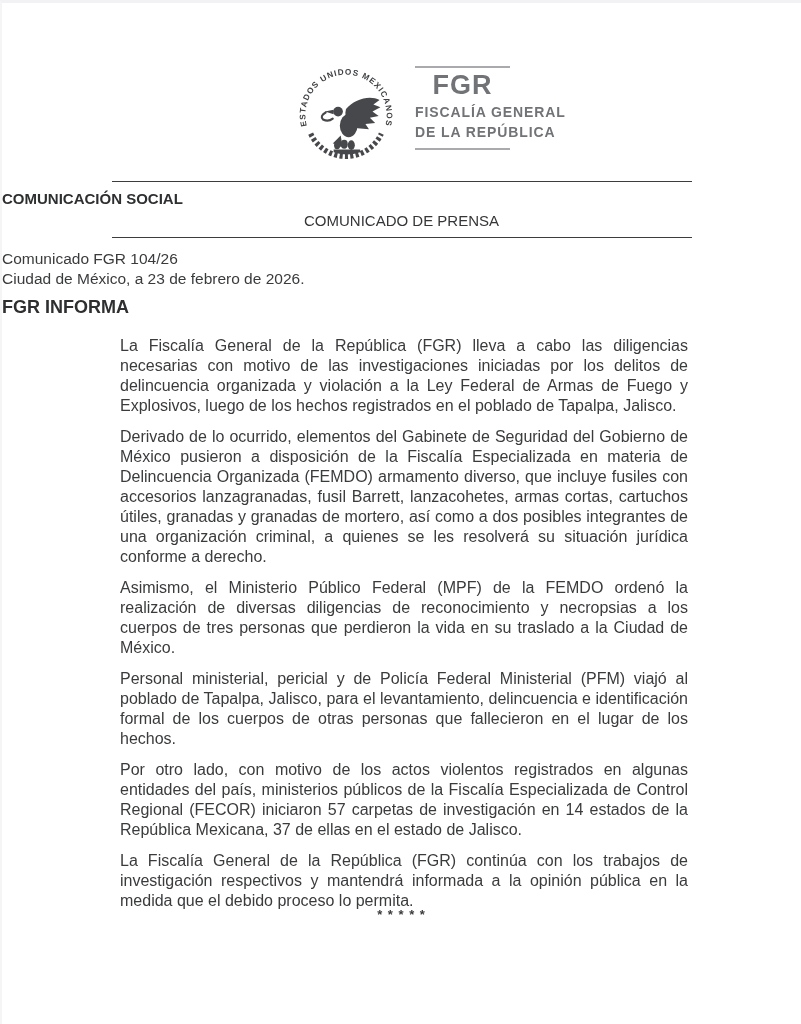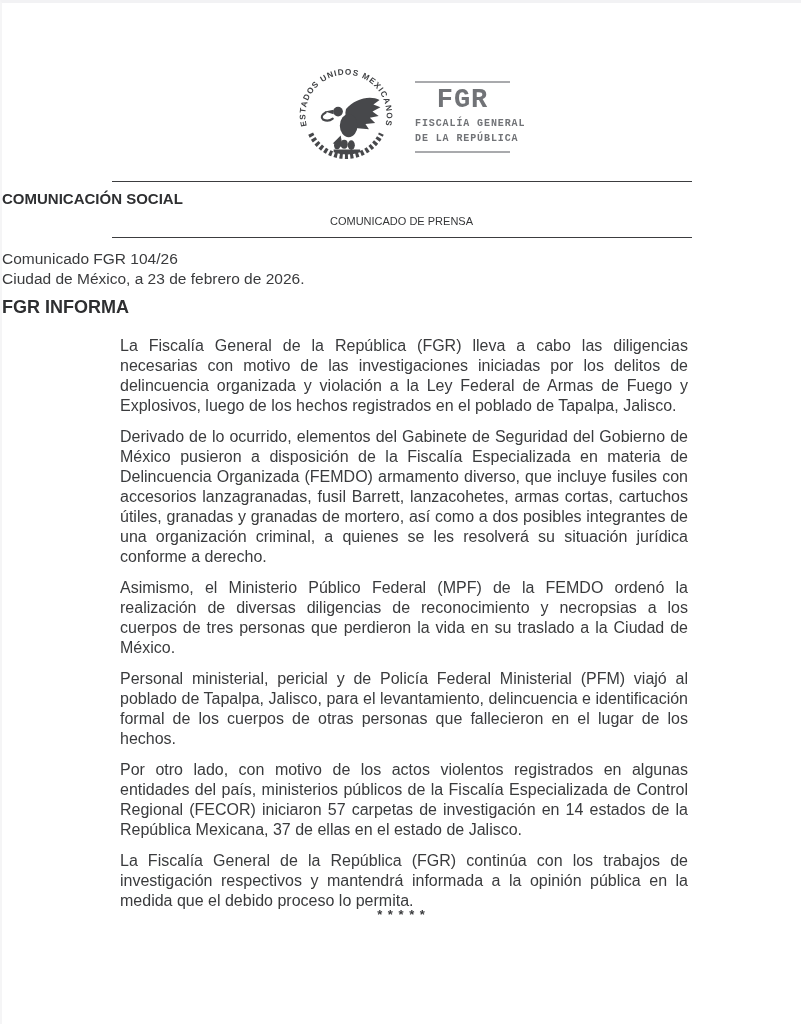--- a/index.html
+++ b/index.html
@@ -19,48 +19,48 @@
   
   .logo-row {
     margin-top:60px;
     display:flex;
     justify-content:center;
     align-items:flex-start;
     gap:16px;
     height:112px;
   }
   .seal-svg { width:106px; height:106px; display:block; }
-  .wordmark { width:95px; margin-top:18px; text-align:center;font-family:Liberation Mono, monospace; }
+  .wordmark { width:95px; margin-top:3px; text-align:center; }
   .wm-rule { height:2px; background:#a9aaad; }
   .wm-fgr {
     font-size:27px; font-weight:bold; letter-spacing:1px;
     color:var(--brand-gray, #717377);
     line-height:1; margin:4px 0 3px;
   }
   .wm-sub {
-    font-size:10px; font-weight:bold; letter-spacing:0.9px;
+    font-size:14px; font-weight:bold; letter-spacing:0.9px;
     color:var(--brand-gray, #717377);
     line-height:1.45; white-space:nowrap;
   }
   .wm-rule.bottom { margin-top:5px; }
 
   
   .rule {
     width:580px; margin:0 auto;
     border-top:1.5px solid #3c3d3f;
   }
   .rule-top { margin-top:6px; }
   .hdr1 {
     margin-top:8px; text-align:left;
     font-size:15px; font-weight:bold; color:#2e2f31;
     line-height:18px;
   }
   .hdr2 {
     margin-top:4px; text-align:center;
-    font-size:11px; color:#353638;
+    font-size:15px; color:#353638;
     line-height:18px;
   }
   .rule-bottom { margin-top:7px; }
 
   
   .meta {
     margin:11px 113px 0 0;
     text-align:left;
     font-size:15.5px; line-height:19.5px;
     color:#3a3b3d;

